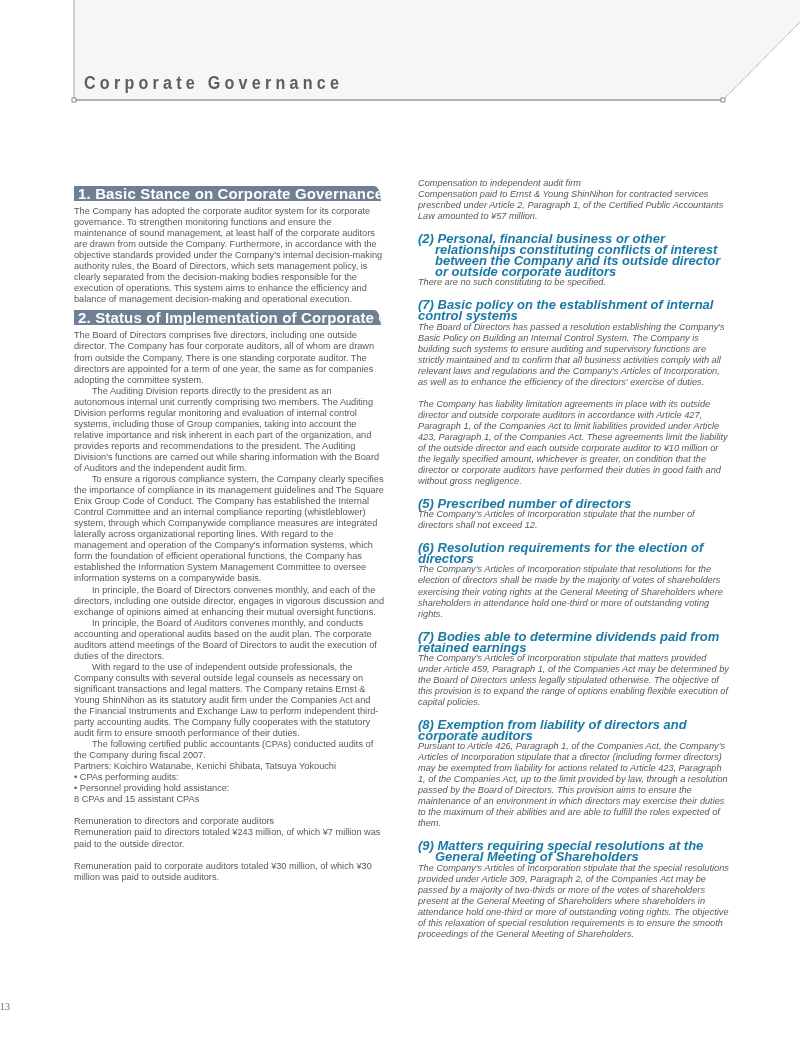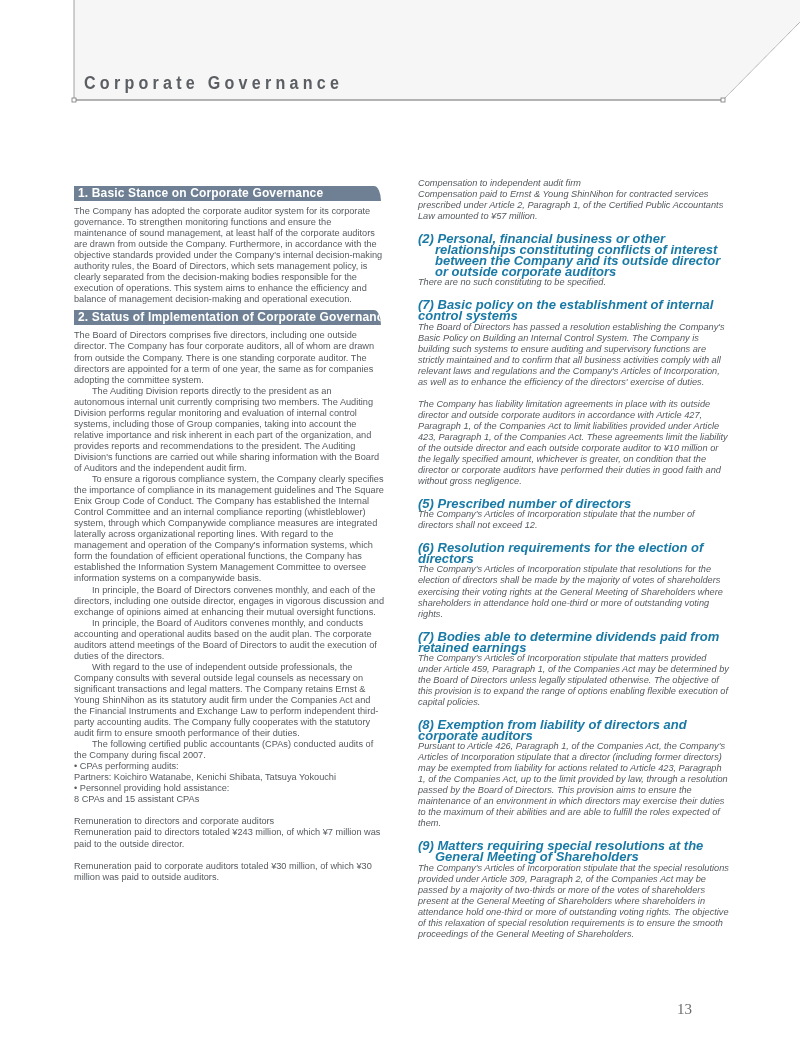--- a/index.html
+++ b/index.html
@@ -15,38 +15,38 @@
     font-family: "Liberation Sans", sans-serif;
     font-weight: bold; font-size: 17.5px; letter-spacing: 4.6px;
     color: #5b5e63; transform: scaleX(0.92); transform-origin: left top;
     white-space: nowrap;
   }
   .col { position: absolute; top: 186px; font-size: 9.2px; line-height: 11.05px; }
   .col-left { left: 74px; width: 310px; }
   .col-right { left: 418px; width: 312px; top: 178px; font-style: italic; }
   .section-bar {
     position: relative; height: 15px; background: #6f8094; color: #ffffff;
-    font-weight: bold; font-size: 12px; line-height: 15px; padding-left: 4px;
+    font-weight: bold; font-size: 15px; line-height: 15px; padding-left: 4px;
     letter-spacing: 0.15px; border-top-right-radius: 7px 15px; margin-bottom: 5px;
     white-space: nowrap; overflow: hidden;
   }
   .section-bar.s1 { width: 303px; }
   .section-bar.s2 { width: 303px; margin-top: 5px; }
   p { margin: 0; }
   .para { text-align: left; }
   .indent { text-indent: 18px; }
   .subhead {
     color: #1a7aa6; font-weight: bold; font-size: 13px; line-height: 11.05px;
     padding-left: 17px; text-indent: -17px;
   }
   .subhead.flat { padding-left: 0; text-indent: 0; }
   .gap { height: 11px; }
   .page-number {
-    position: absolute; left: 0; width: 692px; top: 1001px; text-align: right;
-    font-family: "Liberation Serif", serif; font-size: 15px; color: #6b6b6b;
+    position: absolute; left: 0; width: 692px; top: 1001px; text-align: left;
+    font-family: "Liberation Serif", serif; font-size: 10px; color: #6b6b6b;
   }
 </style>
 </head>
 <body>
 
 <svg class="header-shape" viewBox="0 0 800 105" width="800" height="105">
   <polygon points="74,0 800,0 800,22 723,100 74,100" fill="#f6f6f6"></polygon>
   <line x1="74" y1="0" x2="74" y2="100" stroke="#8a8a8a" stroke-width="0.8"></line>
   <line x1="74" y1="100" x2="723" y2="100" stroke="#9a9a9a" stroke-width="1.6"></line>
   <line x1="723" y1="100" x2="800" y2="22" stroke="#777" stroke-width="0.8" stroke-dasharray="1,0.6"></line>
@@ -61,22 +61,22 @@
 
   <div class="section-bar s2">2. Status of Implementation of Corporate Governance Policies</div>
 
   <p class="para">The Board of Directors comprises five directors, including one outside director. The Company has four corporate auditors, all of whom are drawn from outside the Company. There is one standing corporate auditor. The directors are appointed for a term of one year, the same as for companies adopting the committee system.</p>
   <p class="para indent">The Auditing Division reports directly to the president as an autonomous internal unit currently comprising two members. The Auditing Division performs regular monitoring and evaluation of internal control systems, including those of Group companies, taking into account the relative importance and risk inherent in each part of the organization, and provides reports and recommendations to the president. The Auditing Division's functions are carried out while sharing information with the Board of Auditors and the independent audit firm.</p>
   <p class="para indent">To ensure a rigorous compliance system, the Company clearly specifies the importance of compliance in its management guidelines and The Square Enix Group Code of Conduct. The Company has established the Internal Control Committee and an internal compliance reporting (whistleblower) system, through which Companywide compliance measures are integrated laterally across organizational reporting lines. With regard to the management and operation of the Company's information systems, which form the foundation of efficient operational functions, the Company has established the Information System Management Committee to oversee information systems on a companywide basis.</p>
   <p class="para indent">In principle, the Board of Directors convenes monthly, and each of the directors, including one outside director, engages in vigorous discussion and exchange of opinions aimed at enhancing their mutual oversight functions.</p>
   <p class="para indent">In principle, the Board of Auditors convenes monthly, and conducts accounting and operational audits based on the audit plan. The corporate auditors attend meetings of the Board of Directors to audit the execution of duties of the directors.</p>
   <p class="para indent">With regard to the use of independent outside professionals, the Company consults with several outside legal counsels as necessary on significant transactions and legal matters. The Company retains Ernst &amp; Young ShinNihon as its statutory audit firm under the Companies Act and the Financial Instruments and Exchange Law to perform independent third-party accounting audits. The Company fully cooperates with the statutory audit firm to ensure smooth performance of their duties.</p>
   <p class="para indent">The following certified public accountants (CPAs) conducted audits of the Company during fiscal 2007.</p>
+  <p class="para">Partners: Koichiro Watanabe, Kenichi Shibata, Tatsuya Yokouchi</p>
   <p class="para">• CPAs performing audits:</p>
-  <p class="para">Partners: Koichiro Watanabe, Kenichi Shibata, Tatsuya Yokouchi</p>
   <p class="para">• Personnel providing hold assistance:</p>
   <p class="para">8 CPAs and 15 assistant CPAs</p>
   <div class="gap"></div>
   <p class="para">Remuneration to directors and corporate auditors</p>
   <p class="para">Remuneration paid to directors totaled ¥243 million, of which ¥7 million was paid to the outside director.</p>
   <div class="gap"></div>
   <p class="para">Remuneration paid to corporate auditors totaled ¥30 million, of which ¥30 million was paid to outside auditors.</p>
 </div>
 
 <div class="col col-right">

